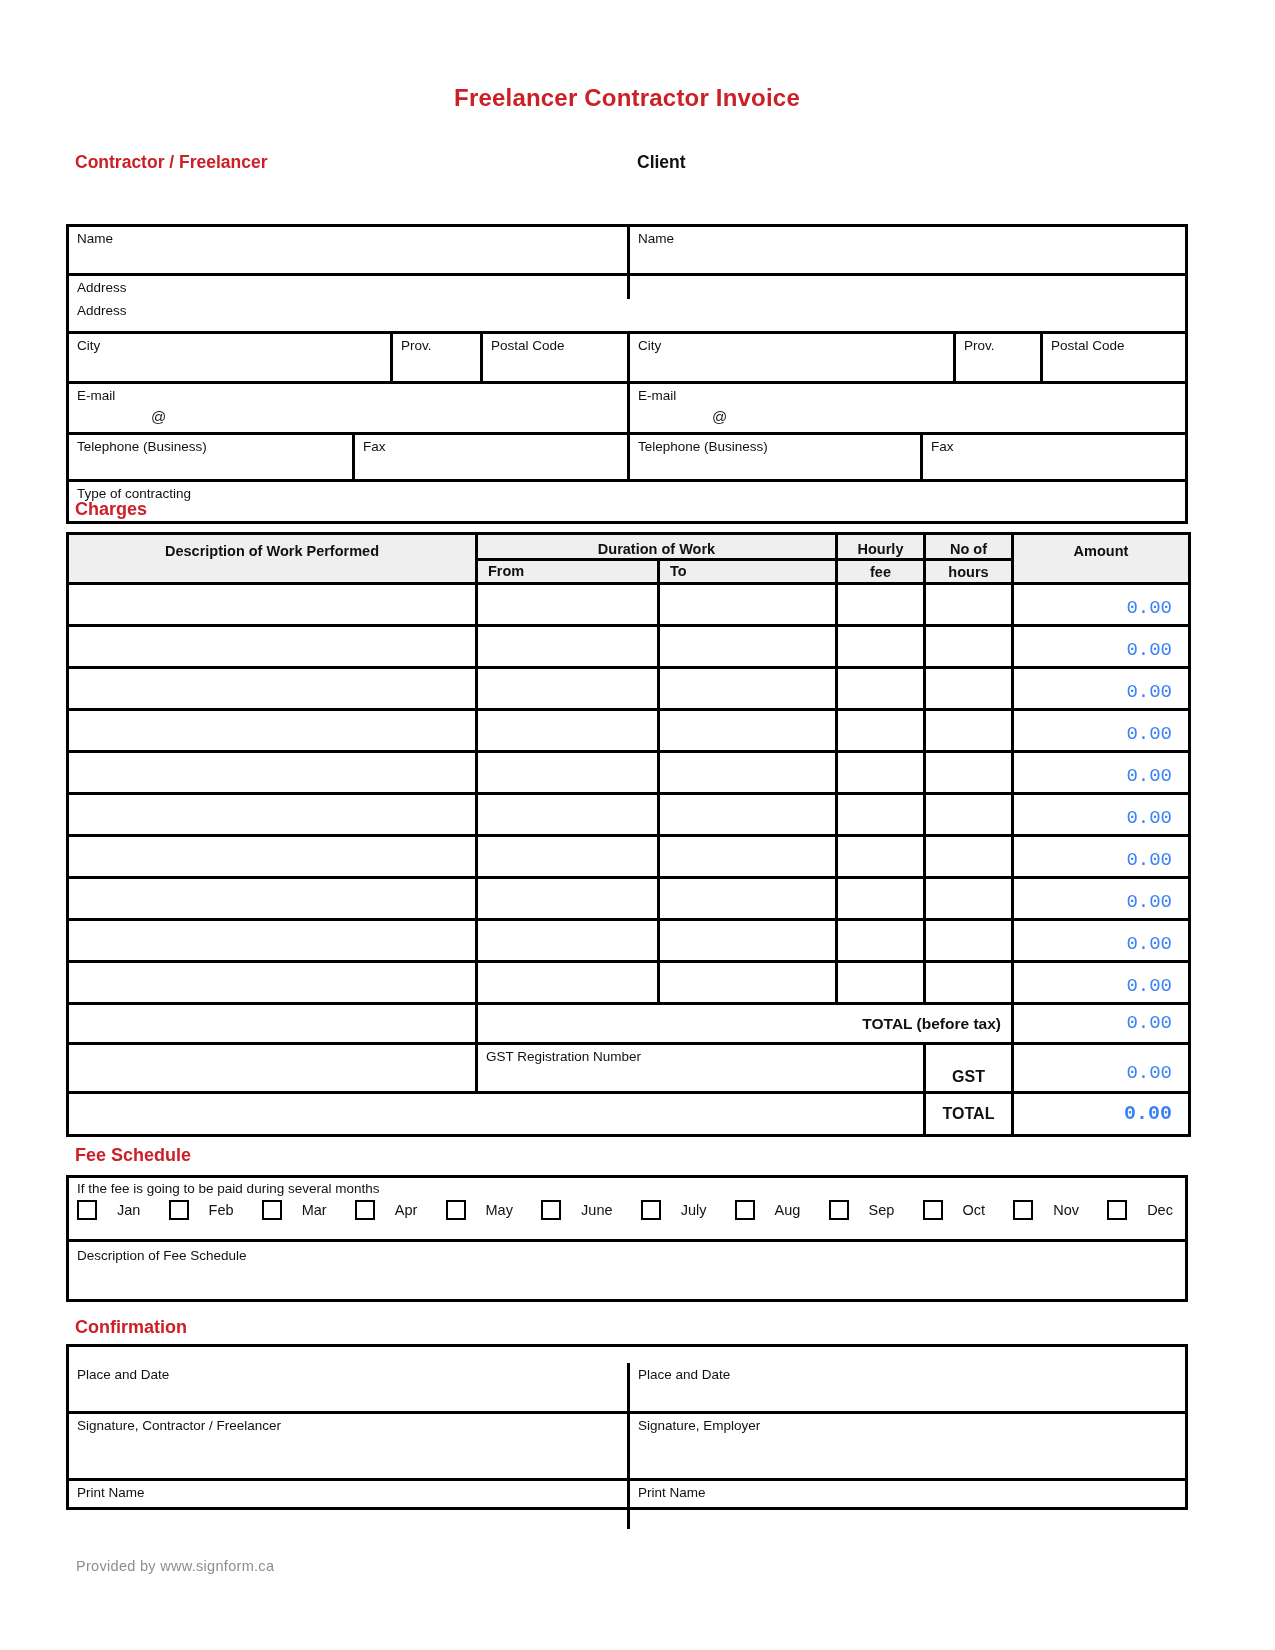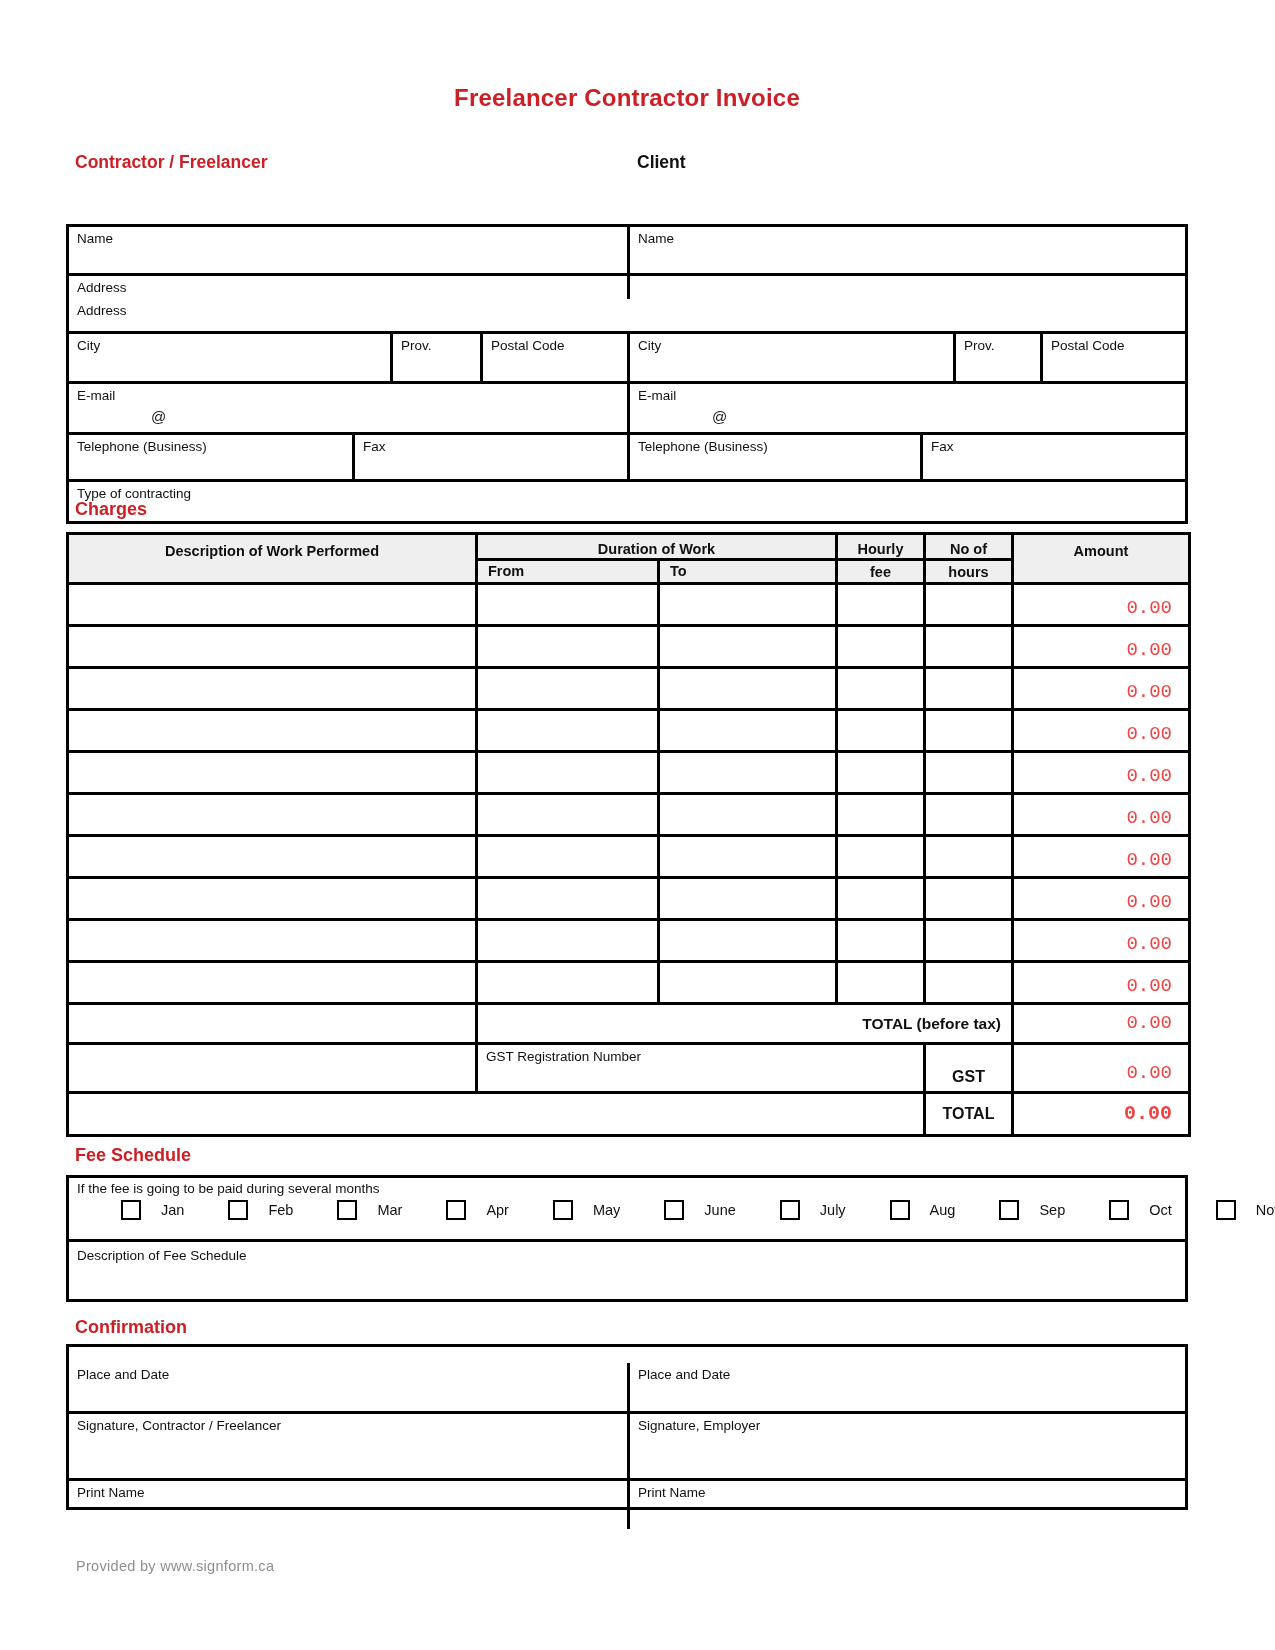--- a/index.html
+++ b/index.html
@@ -48,39 +48,39 @@
   tr.hrow1 { height:26px; } tr.hrow2 { height:24px; }
   th.h-desc { vertical-align:top; padding-top:8px; text-align:center; }
   th.h-amt  { vertical-align:top; padding-top:8px; text-align:center; }
   th.h-dur  { border-bottom:none; vertical-align:bottom; text-align:center; padding-bottom:1px; }
   th.h-top2 { border-bottom:none; vertical-align:bottom; text-align:center; padding-bottom:1px; }
   th.h-from, th.h-to { border-top:none; vertical-align:top; text-align:left; padding:2px 0 0 10px; }
   th.h-bot2 { border-top:none; vertical-align:top; text-align:center; padding-top:3px; }
   tr.drow { height:42px; }
   td.amount {
     font-family:"Liberation Mono","DejaVu Sans Mono",monospace;
-    font-size:19px; color:#ef4444; text-align:right;
+    font-size:19px; color:#3b82f6; text-align:right;
     vertical-align:bottom; padding:0 16px 5px 0;
   }
   td.noborder { border:none; background:#fff; }
   tr.trow1 { height:40px; } tr.trow2 { height:49px; } tr.trow3 { height:43px; }
   td.merged-label { text-align:right; vertical-align:middle; font-weight:bold; font-size:15.5px; padding-right:10px; }
   tr.trow1 td.amount { vertical-align:middle; padding-bottom:2px; }
   td.gstreg { vertical-align:top; text-align:left; padding:4px 8px; font-size:13.5px; font-weight:normal; }
   td.gstlbl { vertical-align:bottom; text-align:center; font-weight:bold; font-size:16px; padding-bottom:5px; }
   tr.trow2 td.amount { vertical-align:bottom; padding-bottom:7px; }
   td.totlbl { vertical-align:middle; text-align:center; font-weight:bold; font-size:16px; }
   tr.trow3 td.amount { vertical-align:middle; font-weight:bold; font-size:20px; padding-bottom:2px; }
 
   
   .feebox { position:absolute; top:1175px; left:66px; width:1122px; height:127px; border:3px solid #000; }
   .fee-top { height:61px; padding:3px 8px 0 8px; }
   .fee-cond { font-size:13.5px; }
   .months { display:flex; justify-content:space-between; align-items:center; padding:4px 4px 0 0; }
-  .month-item { display:flex; align-items:center;margin-left:44px; }
+  .month-item { display:flex; align-items:center; }
   .checkbox { width:20px; height:20px; border:2.5px solid #000; background:#fff; flex:none; }
   .month-label { margin-left:20px; font-size:14.5px; }
   .fee-desc { border-top:3px solid #000; height:72px; padding:4px 8px; }
 
   
   .confirm { top:1344px; height:166px; }
   .r-place { height:51px;margin-top:16px; } .r-sig { height:67px; } .r-print { height:48px; }
   .half-l { width:561px; } 
 
   .footer {

